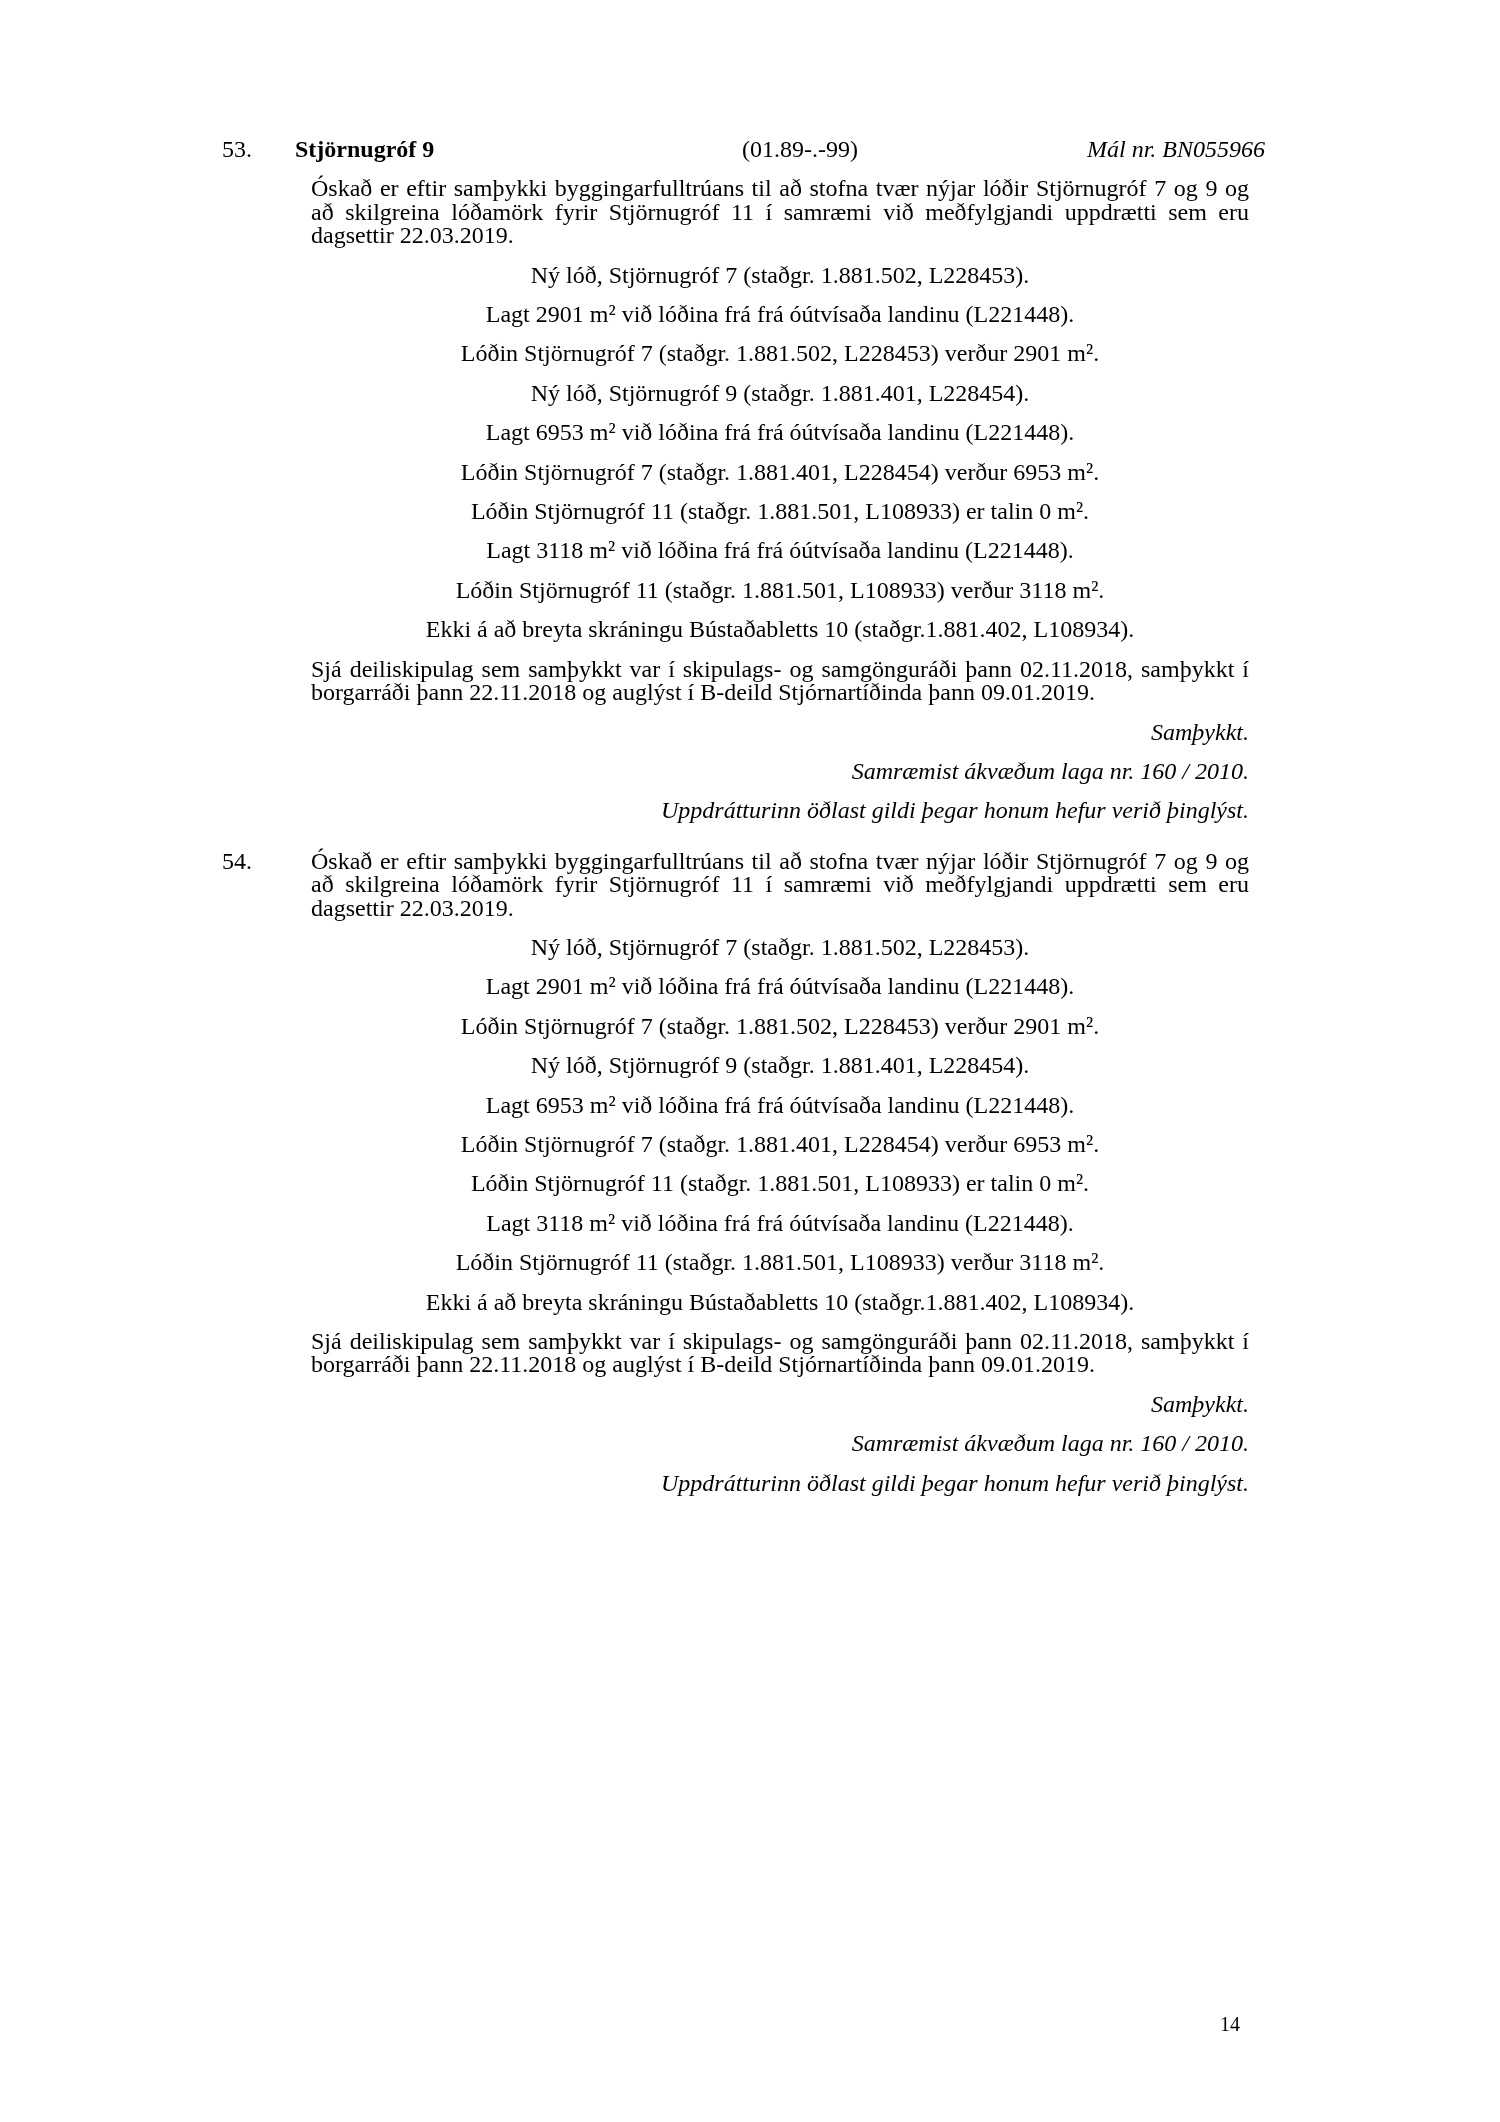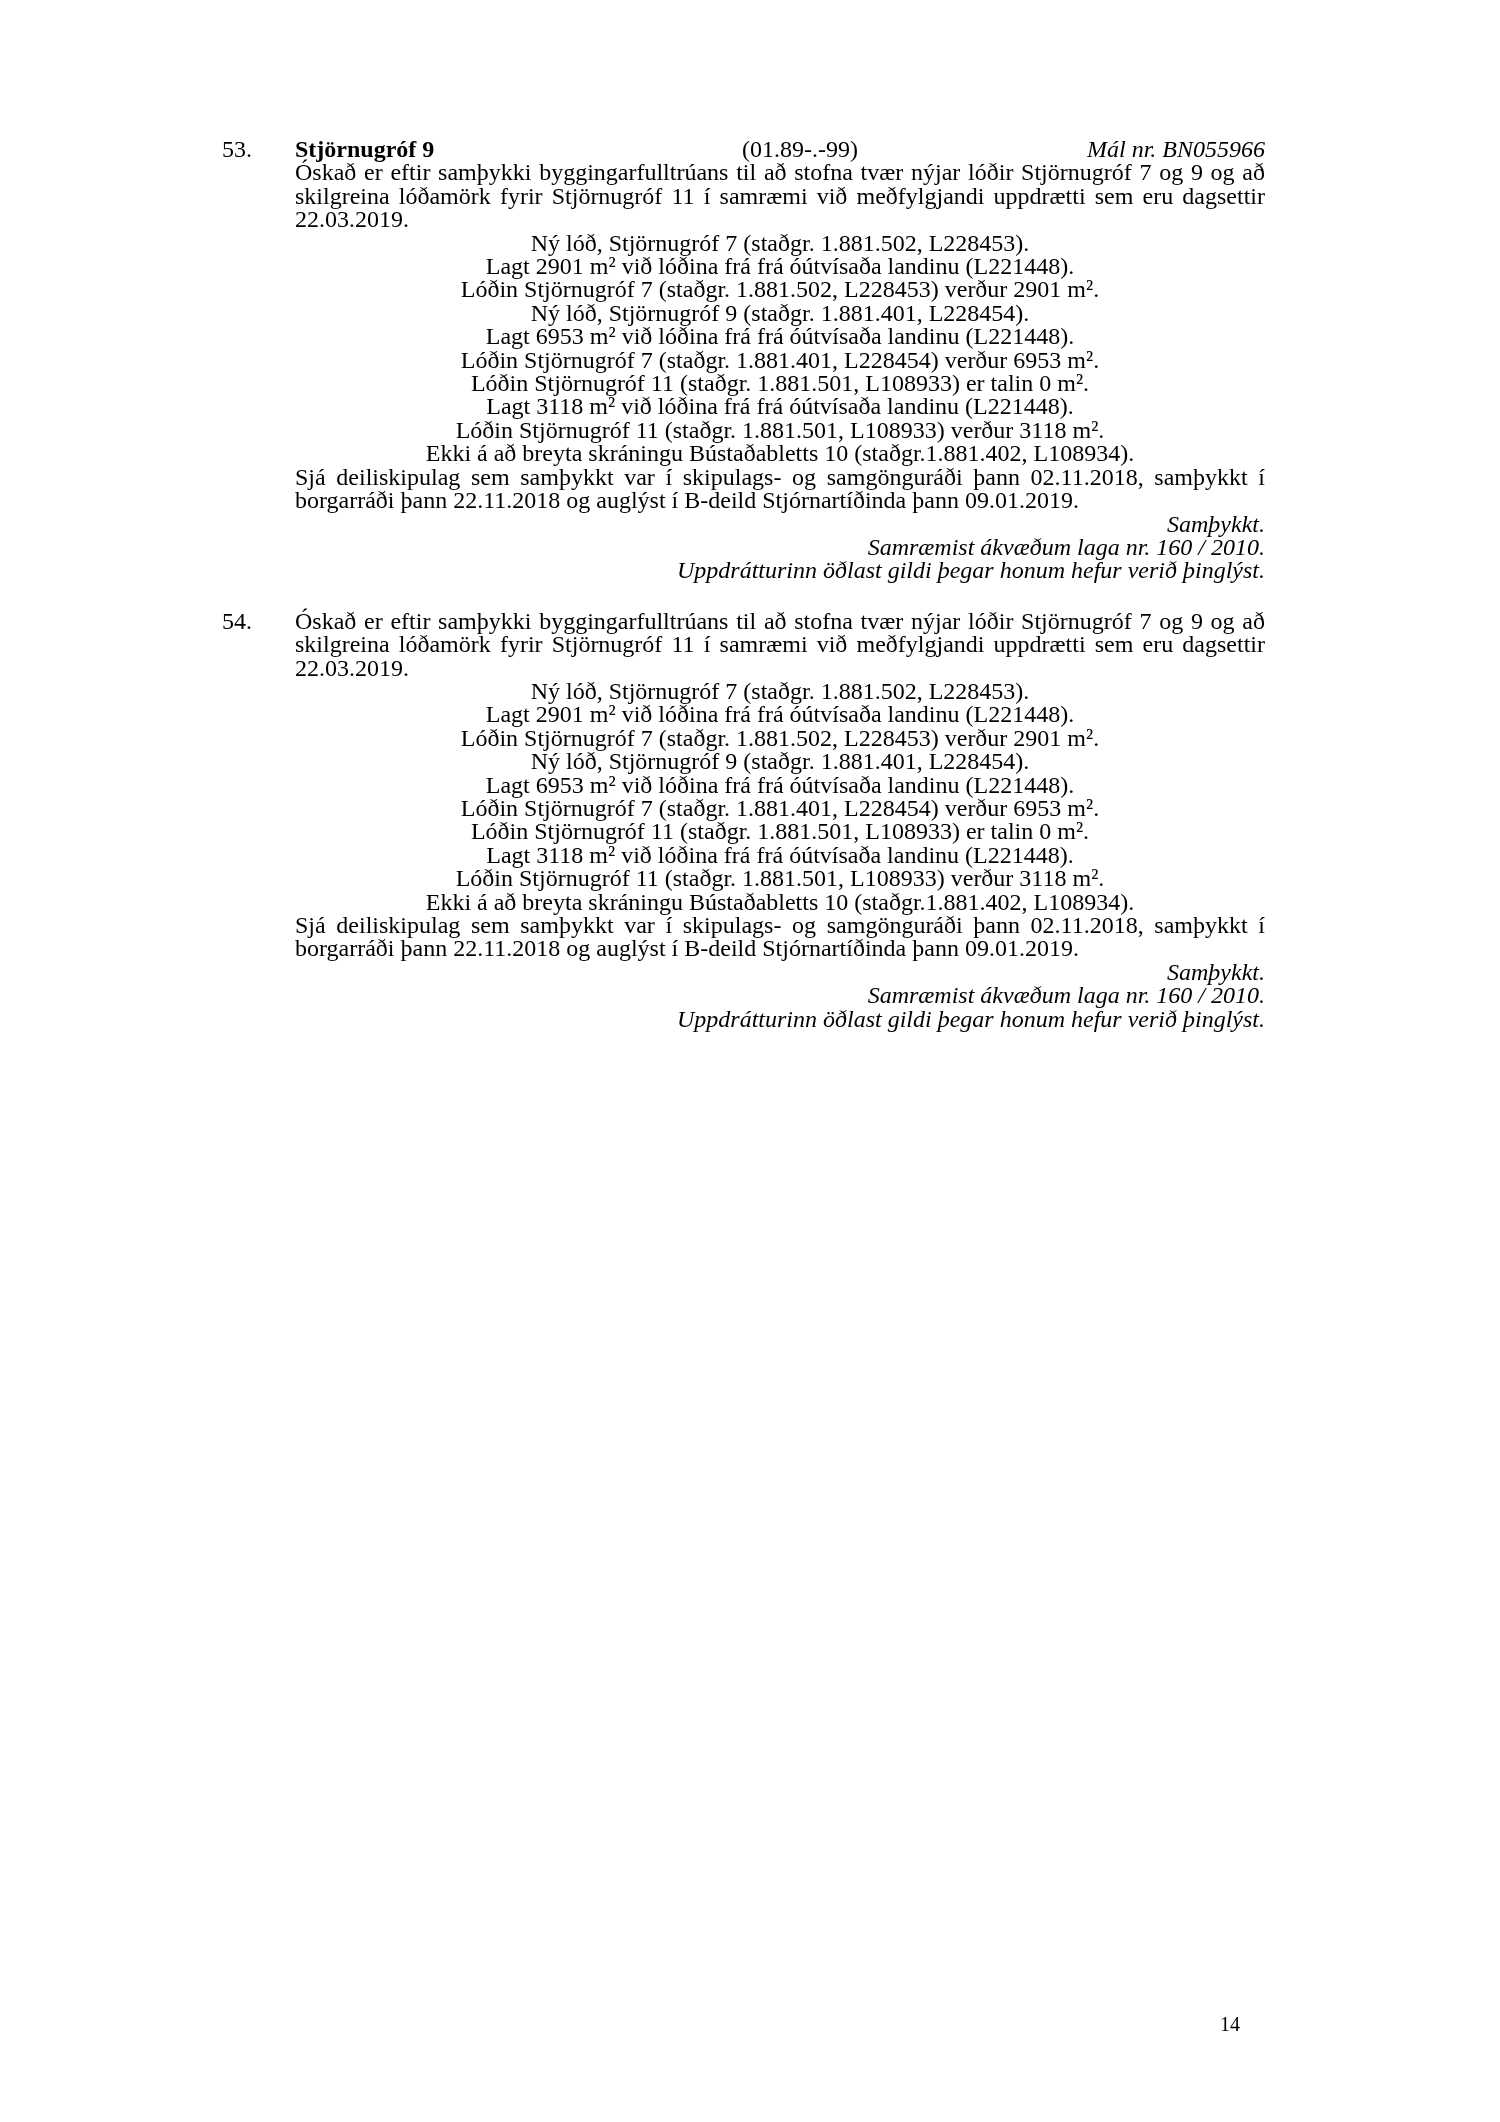--- a/index.html
+++ b/index.html
@@ -40,21 +40,21 @@
     position: absolute;
     left: 447px;
     font-weight: normal;
   }
   .item-case {
     position: absolute;
     right: 0;
     font-weight: normal;
     font-style: italic;
   }
-  .item-body p { margin: 0; }
+  .item-body p { margin: 16px; }
   .body-para { text-align: justify; }
   .body-line { text-align: center; }
   .body-italic { font-style: italic; text-align: right; }
   .page-number {
     position: absolute;
     top: 1995px;
     left: 1220px;
     font-size: 20px;
     margin-top: 18px;
   }

